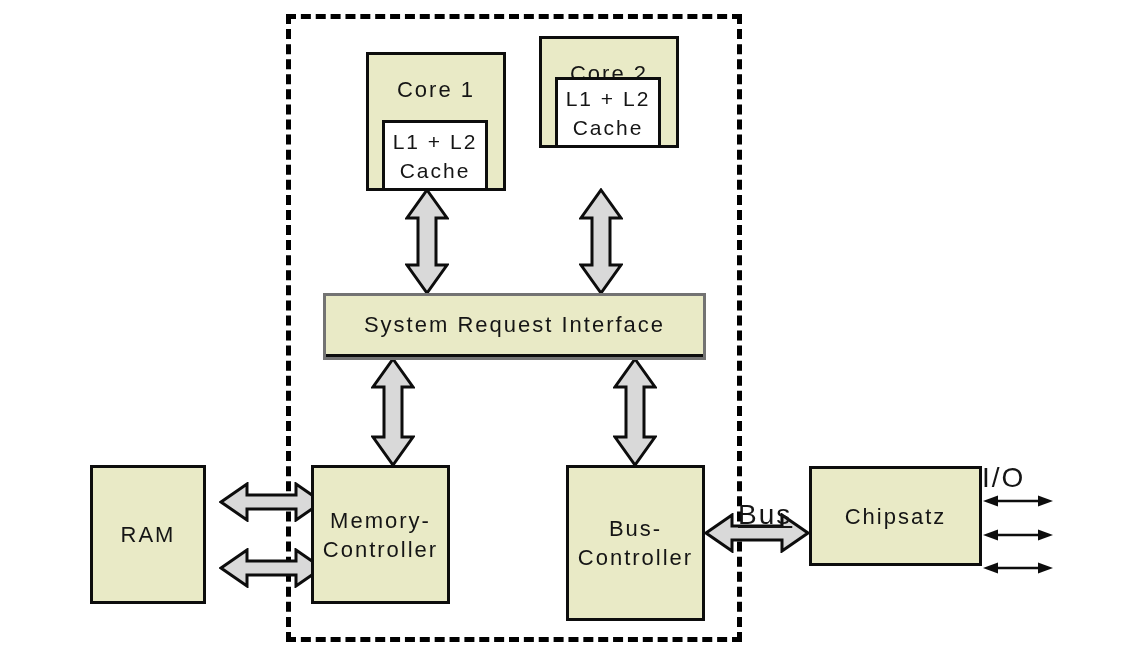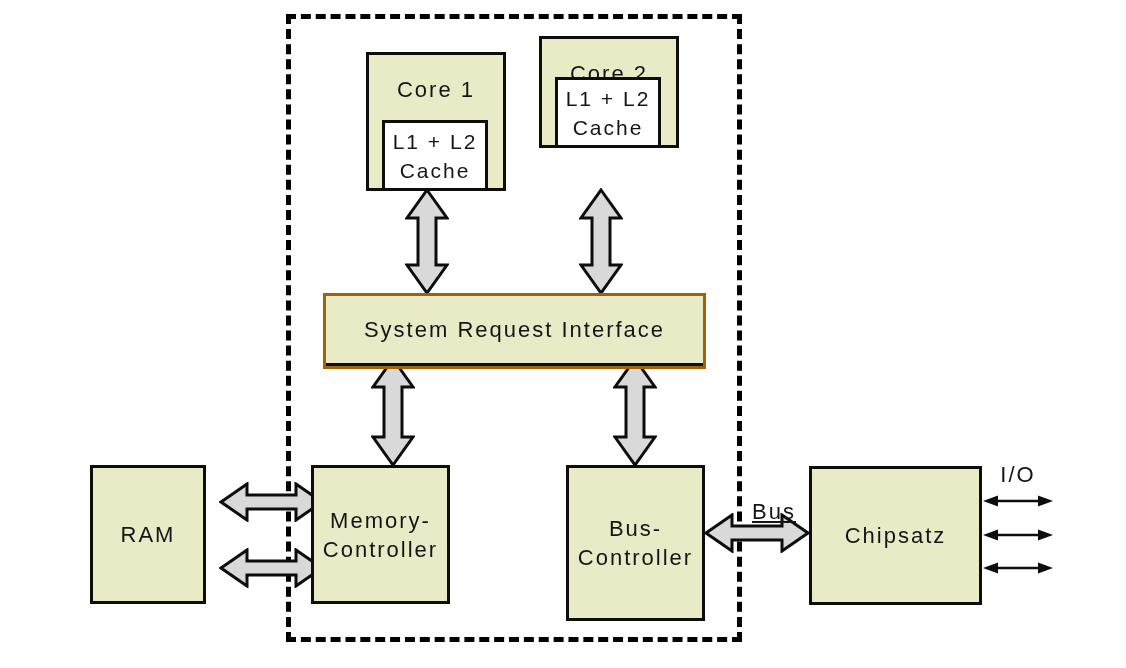--- a/index.html
+++ b/index.html
@@ -40,44 +40,44 @@
     width: 106px; height: 71px;
     background: #ffffff;
     border: 3px solid #0d0d0d;
     display: flex; flex-direction: column;
     align-items: center; justify-content: center;
     line-height: 29px;
   }
   .bars {
     position: absolute;
     left: 323px; top: 293px;
-    width: 383px; height: 76px;
+    width: 383px; height: 67px;
     background: #e9eac6;
-    border: 3px solid #a16207;
+    border: 3px solid #737373;
     display: flex; flex-direction: column;
     z-index: 3;
   }
   .bar-row {
     flex: 1 1 0;
     display: flex; align-items: center; justify-content: center;
   }
   .bar-row:first-child { border-bottom: 3px solid #0d0d0d; }
   .center-label {
     position: absolute; inset: 0;
     display: flex; flex-direction: column;
     align-items: center; justify-content: center;
     line-height: 29px;
   }
   .arrow { position: absolute; z-index: 2; }
   .free-label {
     position: absolute;
     z-index: 4;
     letter-spacing: 2px;
-    font-size: 22px;
-    text-align: center;
+    font-size: 28px;
+    text-align: left;
   }
 </style>
 </head>
 <body>
 
 <div id="stage">
 
   <div class="boundary"></div>
 
   <svg class="arrow" style="left:405px; top:188px;" width="44" height="107" viewBox="0 0 44 107">
@@ -157,20 +157,20 @@
     </div>
   </div>
 
   <div class="node" style="left:566px; top:465px; width:139px; height:156px;">
     <div class="center-label txt">
       <div>Bus-</div>
       <div>Controller</div>
     </div>
   </div>
 
-  <div class="node" style="left:809px; top:466px; width:173px; height:139px;padding-left:24px;">
+  <div class="node" style="left:809px; top:466px; width:173px; height:100px;padding-left:24px;">
     <div class="center-label txt">Chipsatz</div>
   </div>
 
   <div class="free-label" style="left:738px; top:499px; width:72px;text-decoration:underline;">Bus</div>
   <div class="free-label" style="left:982px; top:462px; width:72px;">I/O</div>
 
 </div>
 
 </body></html>

